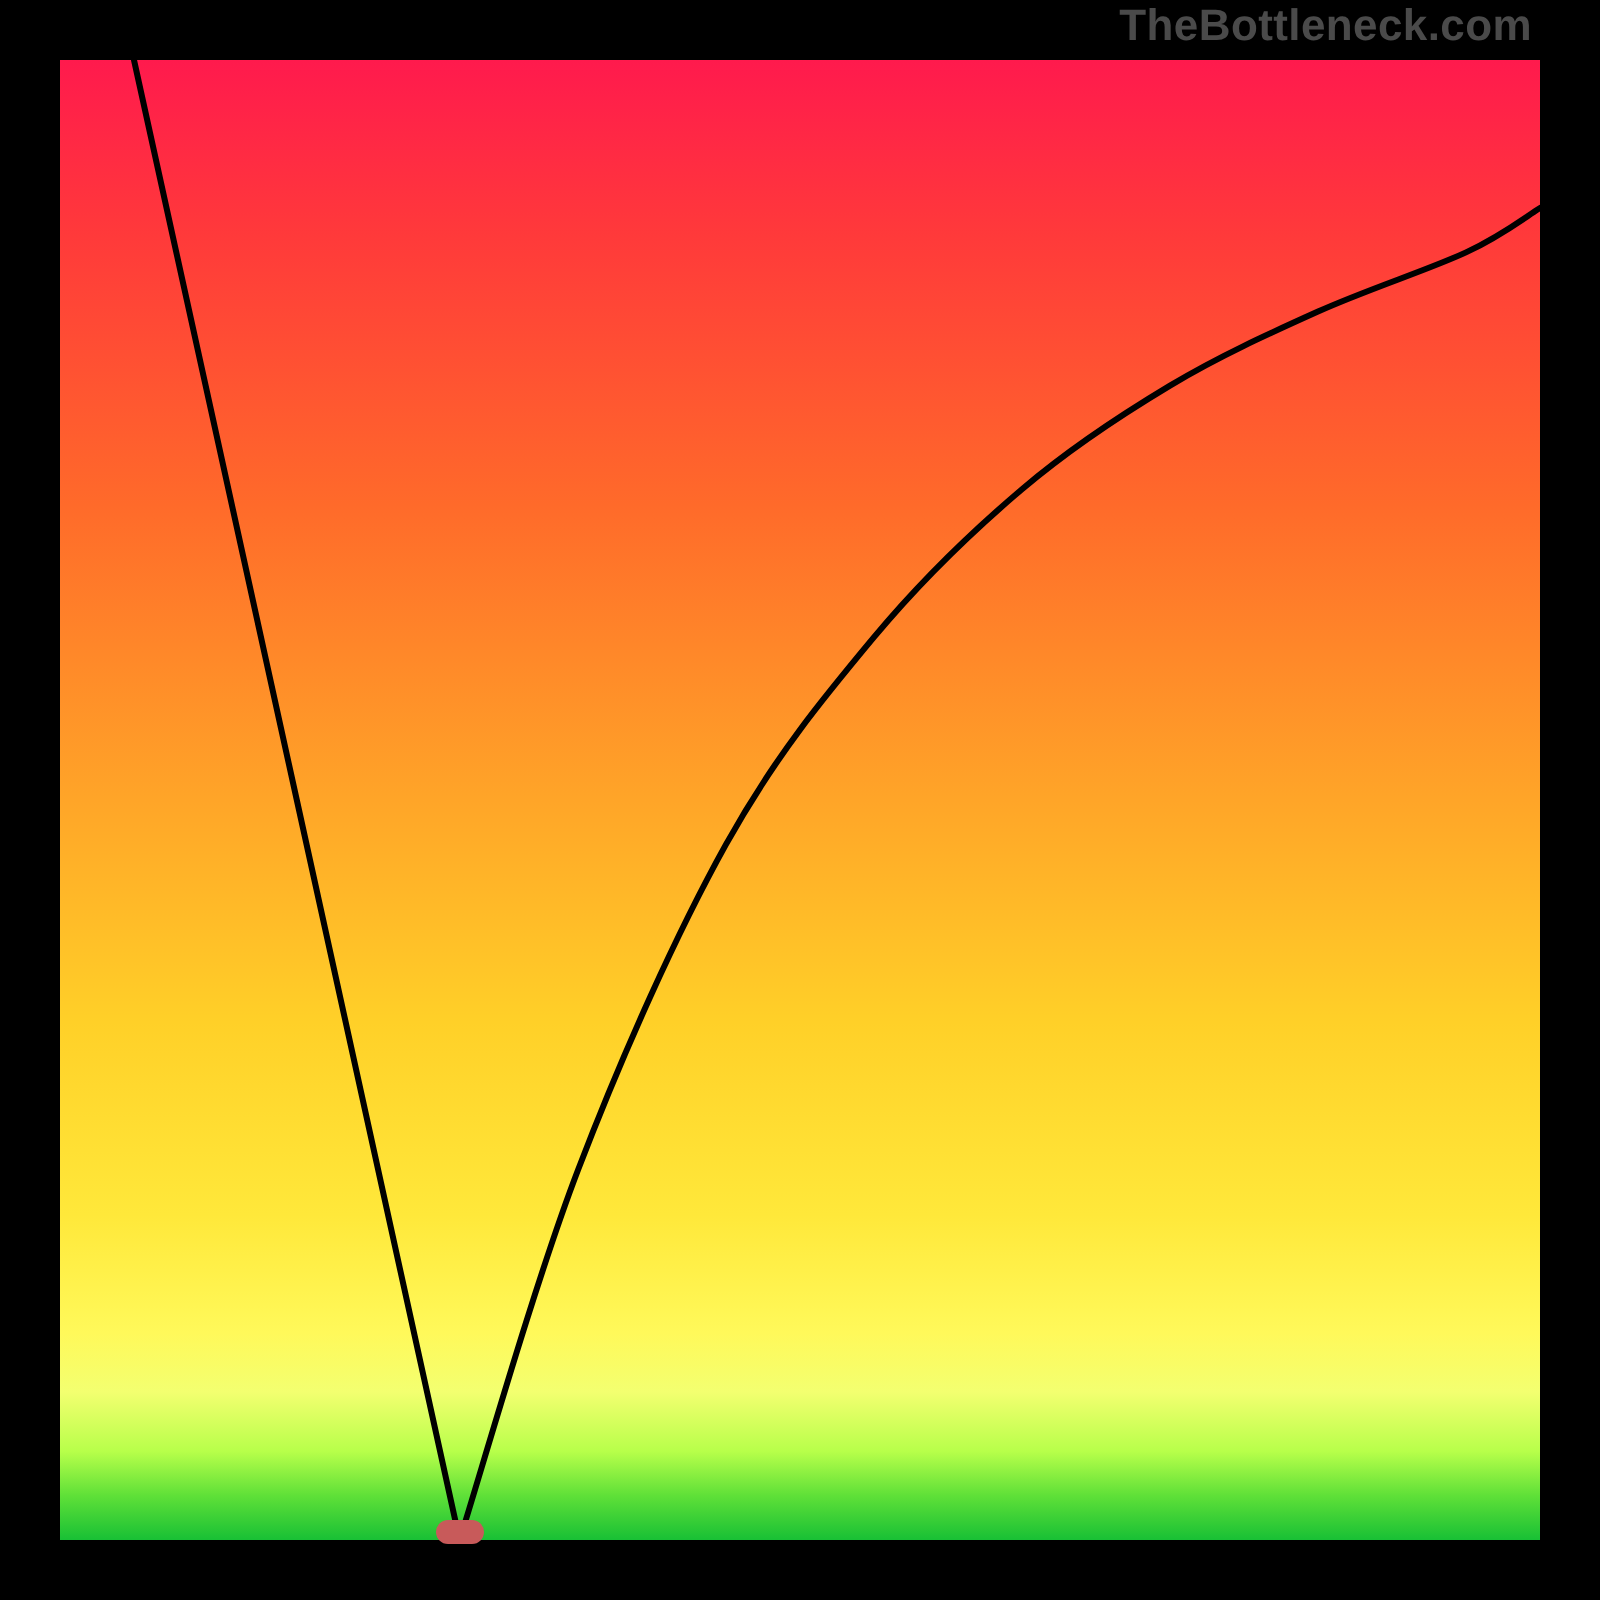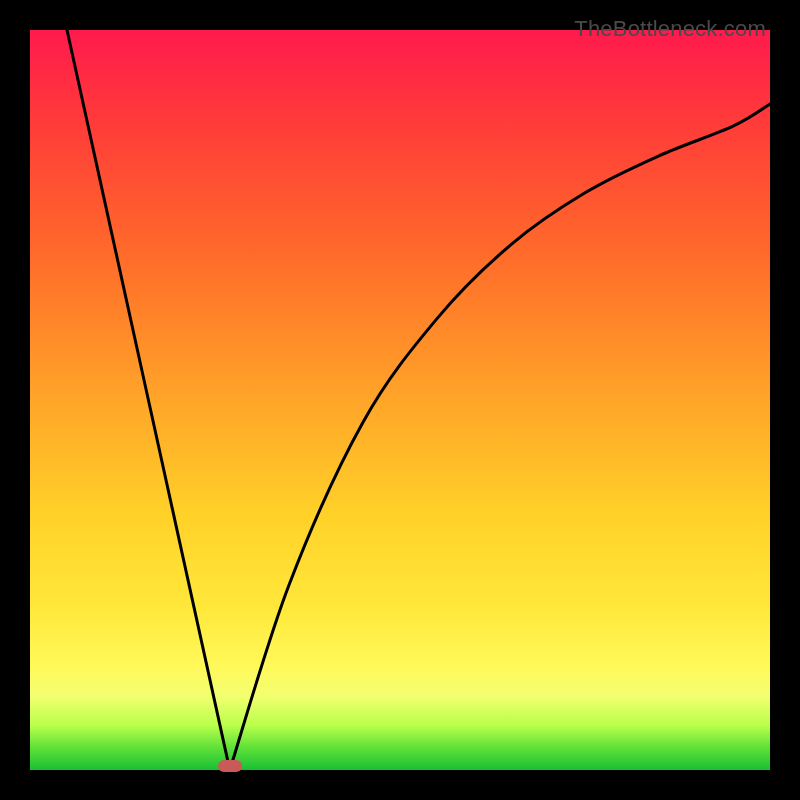--- a/index.html
+++ b/index.html
@@ -34,25 +34,25 @@
       #ffe83a 78%,
       #fff95a 86%,
       #f3ff70 90%,
       #b8ff4a 94%,
       #5fe038 97%,
       #18c035 100%
     );
   }
   .watermark {
     position: absolute;
-    top: 16px;
+    top: 0;
     right: 34px;
     color: #4a4a4a;
     font-size: 22px;
-    font-weight: 400;
+    font-weight: 700;
     letter-spacing: 0.2px;
     user-select: none;
     text-align: center;
   }
   .curve-svg {
     position: absolute;
     left: 0;
     top: 0;
     width: 740px;
     height: 740px;

